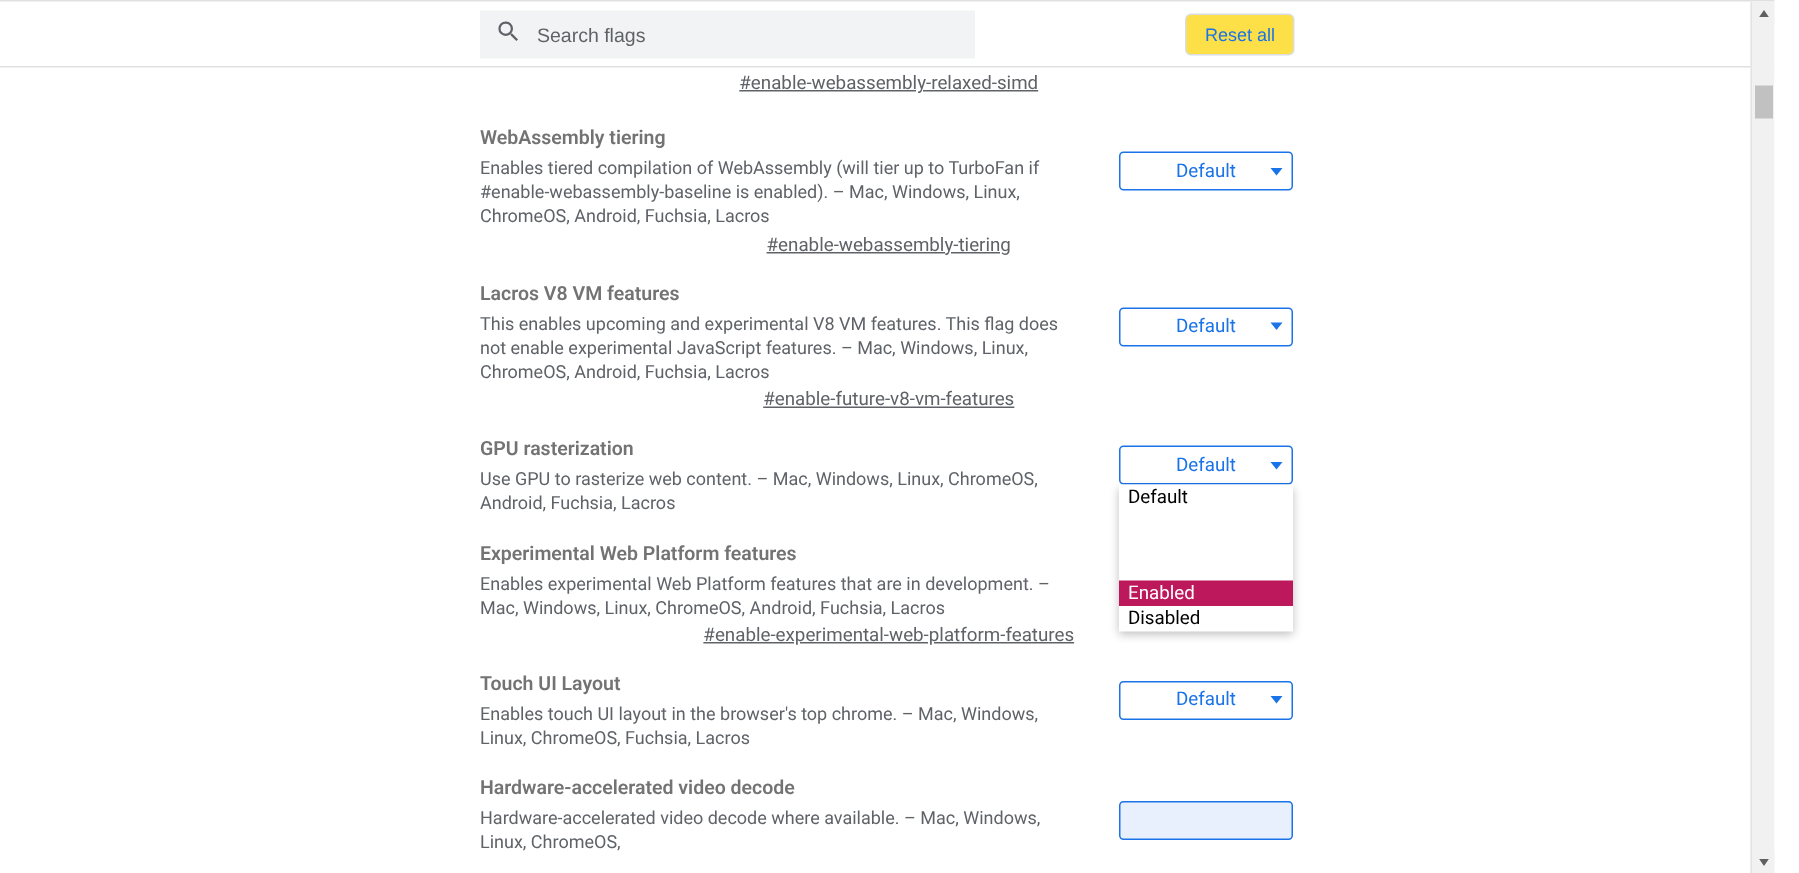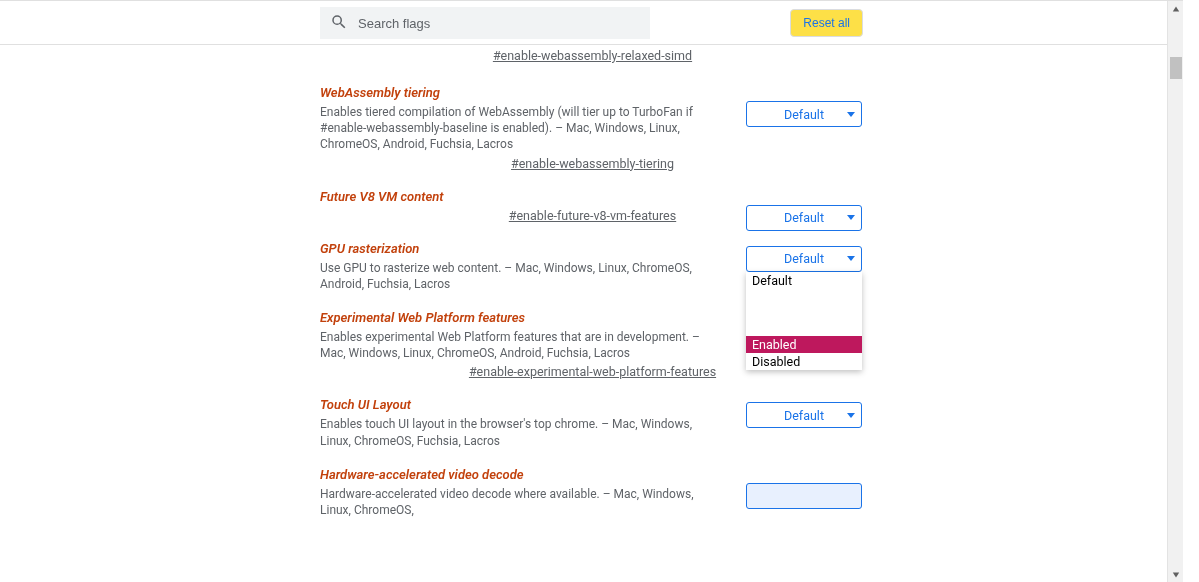--- a/index.html
+++ b/index.html
@@ -65,24 +65,23 @@
     width: 545px;
     height: 538px;
   }
   .flag-row {
     padding: 12px 0 6px 0;
     position: relative;
   }
   .flag-title {
     font-weight: 600;
     font-size: 13px;
-    color: #c2410c;
+    color: #737373;
     margin-bottom: 4px;
     width: 400px;
-    font-style: italic;
   }
   .flag-desc {
     font-size: 12px;
     color: #5f6368;
     line-height: 1.35;
     width: 400px;
   }
   .flag-anchor {
     margin-top: 3px;
     text-align: center;
@@ -190,21 +189,22 @@
       <div class="flag-title">WebAssembly tiering</div>
       <div class="flag-desc">Enables tiered compilation of WebAssembly (will tier up to TurboFan if #enable-webassembly-baseline is enabled). – Mac, Windows, Linux, ChromeOS, Android, Fuchsia, Lacros</div>
       <div class="flag-anchor"><a href="#">#enable-webassembly-tiering</a></div>
       <div class="dropdown" style="top:28px">
         <span>Default</span>
         <span class="caret"></span>
       </div>
     </div>
 
     <div class="flag-row">
-      <div class="flag-title">Future V8 VM content</div>
+      <div class="flag-title">Lacros V8 VM features</div>
+      <div class="flag-desc">This enables upcoming and experimental V8 VM features. This flag does not enable experimental JavaScript features. – Mac, Windows, Linux, ChromeOS, Android, Fuchsia, Lacros</div>
       <div class="flag-anchor"><a href="#">#enable-future-v8-vm-features</a></div>
       <div class="dropdown" style="top:28px">
         <span>Default</span>
         <span class="caret"></span>
       </div>
     </div>
 
     <div class="flag-row">
       <div class="flag-title">GPU rasterization</div>
       <div class="flag-desc">Use GPU to rasterize web content. – Mac, Windows, Linux, ChromeOS, Android, Fuchsia, Lacros</div>

